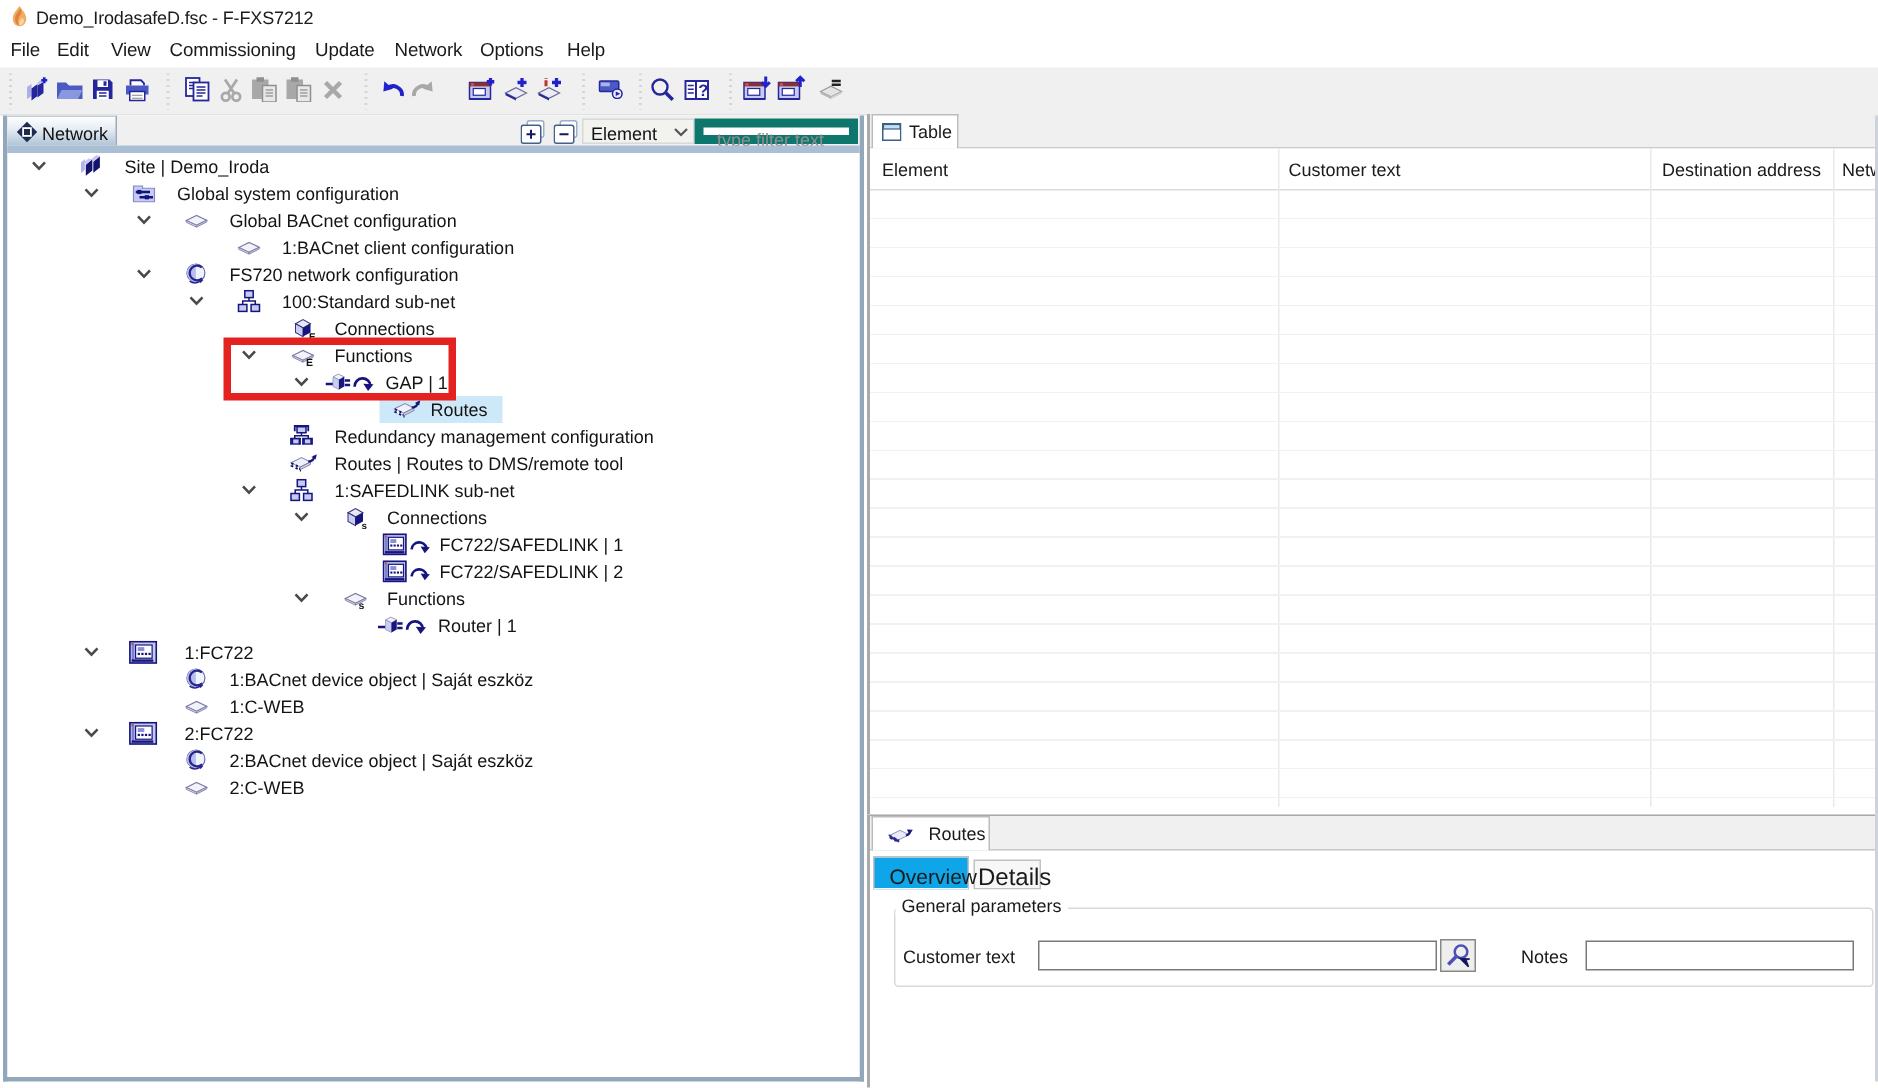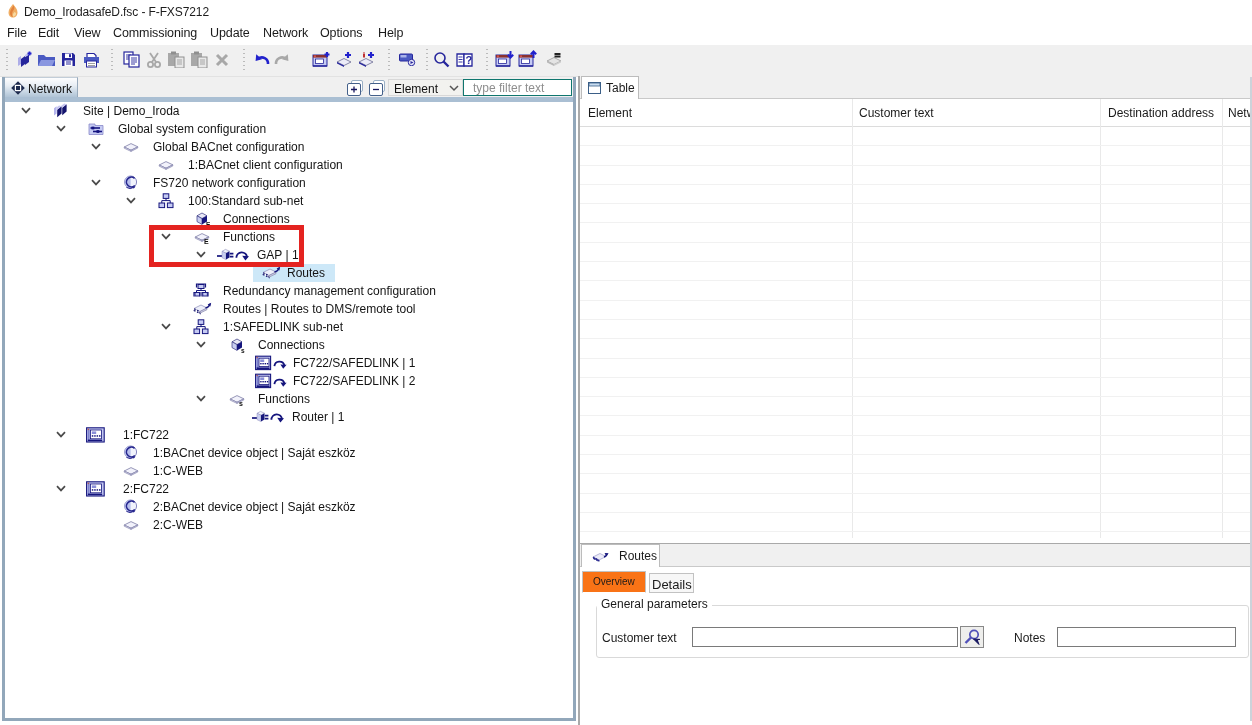--- a/index.html
+++ b/index.html
@@ -22,21 +22,21 @@
 #ltabbar { position:absolute; left:0; top:0; width:568px; height:20px; background:#f0f0f0; }
 #nettab { position:absolute; left:0; top:0; width:73px; height:20px;
   background:linear-gradient(to bottom,#fdfdfe 0%,#e8eef4 40%,#c6d5e3 75%,#b0c4d6 100%);
   border-right:1px solid #98aabc; border-top:1px solid #c2cdd8; font-size:12px; }
 #nettab .txt { position:absolute; left:23px; top:4px; color:#111; }
 #bluestrip { position:absolute; left:0; top:20px; width:568px; height:5px; background:#aabfd3; }
 #combo { position:absolute; left:383px; top:2px; width:75px; height:17px; background:#f2f2ef;
   border:1px solid #d8d8d8; font-size:12px; }
 #combo .txt { position:absolute; left:5px; top:2px; color:#111; }
 #filter { position:absolute; left:458px; top:2px; width:109px; height:17px; background:#fff;
-  border:1px solid #0f766e; font-size:12px; color:#8f8f8f; }
+  border:6px solid #0f766e; font-size:12px; color:#8f8f8f; }
 #filter .txt { position:absolute; left:9px; top:1px; }
 #tree { position:absolute; left:0; top:25px; width:568px; height:616px; background:#fff;
   font-size:12px; }
 .trow { position:absolute; height:18px; white-space:nowrap; }
 .trow .lbl { position:absolute; top:2px; color:#141414; }
 .chev { position:absolute; top:5px; }
 .tico { position:absolute; }
 #routesel { position:absolute; left:248px; top:162px; width:82px; height:18px; background:#cde8f8; }
 #redbox { position:absolute; left:144px; top:148px; width:155px; height:42px;
   border:5px solid #e42320; z-index:30; }
@@ -57,25 +57,25 @@
 #row1 { position:absolute; left:0; top:51px; width:672px; height:18px; font-size:12px; }
 
 
 #bpanel { position:absolute; left:578px; top:543px; width:674px; height:182px;
   border-left:2px solid #aaa; background:#fff; }
 #btabbar { position:absolute; left:0; top:0; width:672px; height:24px; background:#f0f0f0;
   border-top:1px solid #a9a9a9; border-bottom:1px solid #c9c9c9; }
 #routestab { position:absolute; left:1px; top:0; width:79px; height:23px; background:#fff;
   border:1px solid #bcbcbc; border-bottom:none; font-size:12px; }
 #routestab .txt { position:absolute; left:37px; top:4px; }
-#ovtab { position:absolute; left:2px; top:28px; width:64px; height:22px; background:#f97316;
-  border:1px solid #c2c2c2; border-bottom:1px solid #fff; font-size:10px; z-index:2; }
+#ovtab { position:absolute; left:2px; top:28px; width:64px; height:22px; background:#0ea5e9;
+  border:1px solid #c2c2c2; border-bottom:1px solid #fff; font-size:14px; z-index:2; }
 #ovtab .txt { position:absolute; left:10px; top:4px; }
 #dettab { position:absolute; left:69px; top:30px; width:45px; height:20px; background:#f7f7f7;
-  border:1px solid #c2c2c2; font-size:13px; }
+  border:1px solid #c2c2c2; font-size:16px; }
 #dettab .txt { position:absolute; left:2px; top:3px; }
 #bcontent { position:absolute; left:0; top:50px; width:572px; height:132px; background:#fff; }
 #fieldset { position:absolute; left:16px; top:12px; width:653px; height:53px;
   border:1px solid #d9d9d9; border-radius:3px; }
 #legend { position:absolute; left:17px; top:4px; background:#fff; padding:0 4px;
   font-size:12px; color:#1a1a1a; }
 .flabel { position:absolute; font-size:12px; color:#1a1a1a; }
 .finput { position:absolute; height:20px; background:#fff; border:1px solid #7a7a7a; }
 #keybtn { position:absolute; left:380px; top:33px; width:24px; height:22px; background:#eeeeec;
   border:1px solid #888; }

